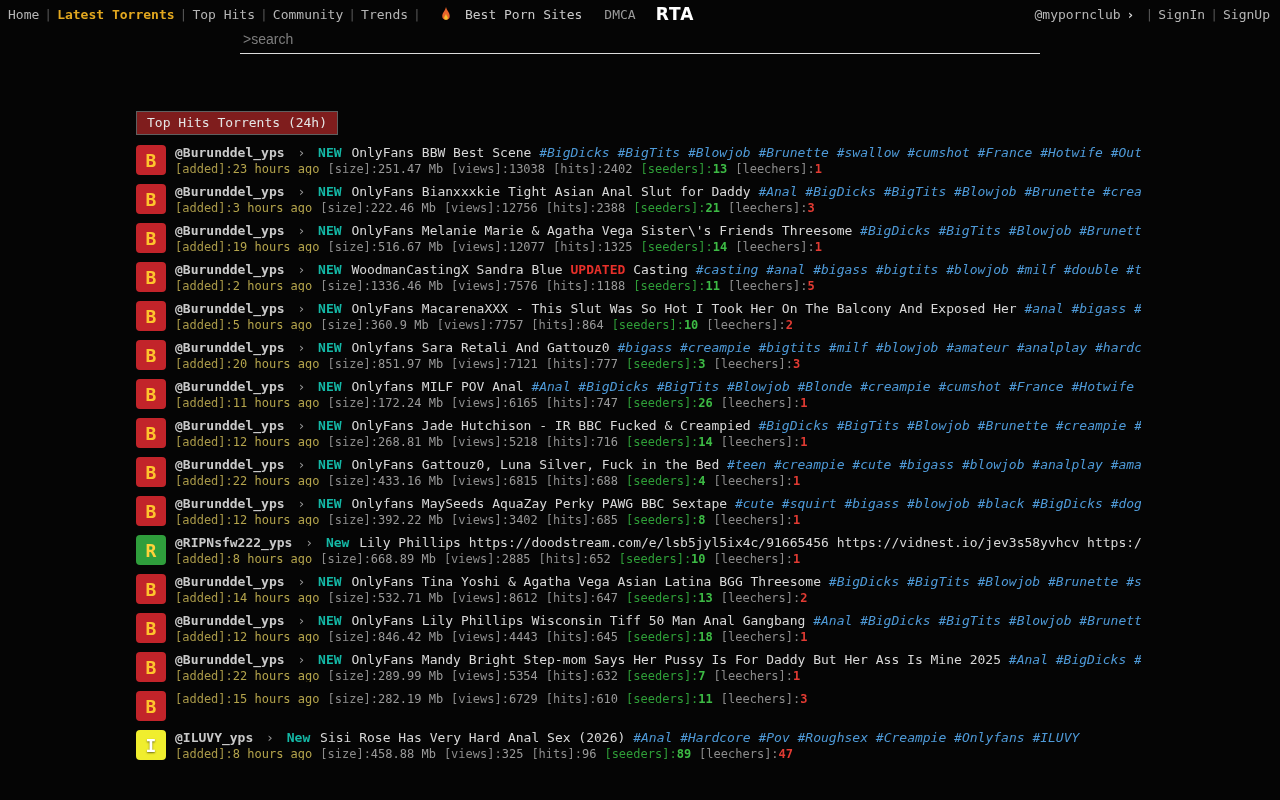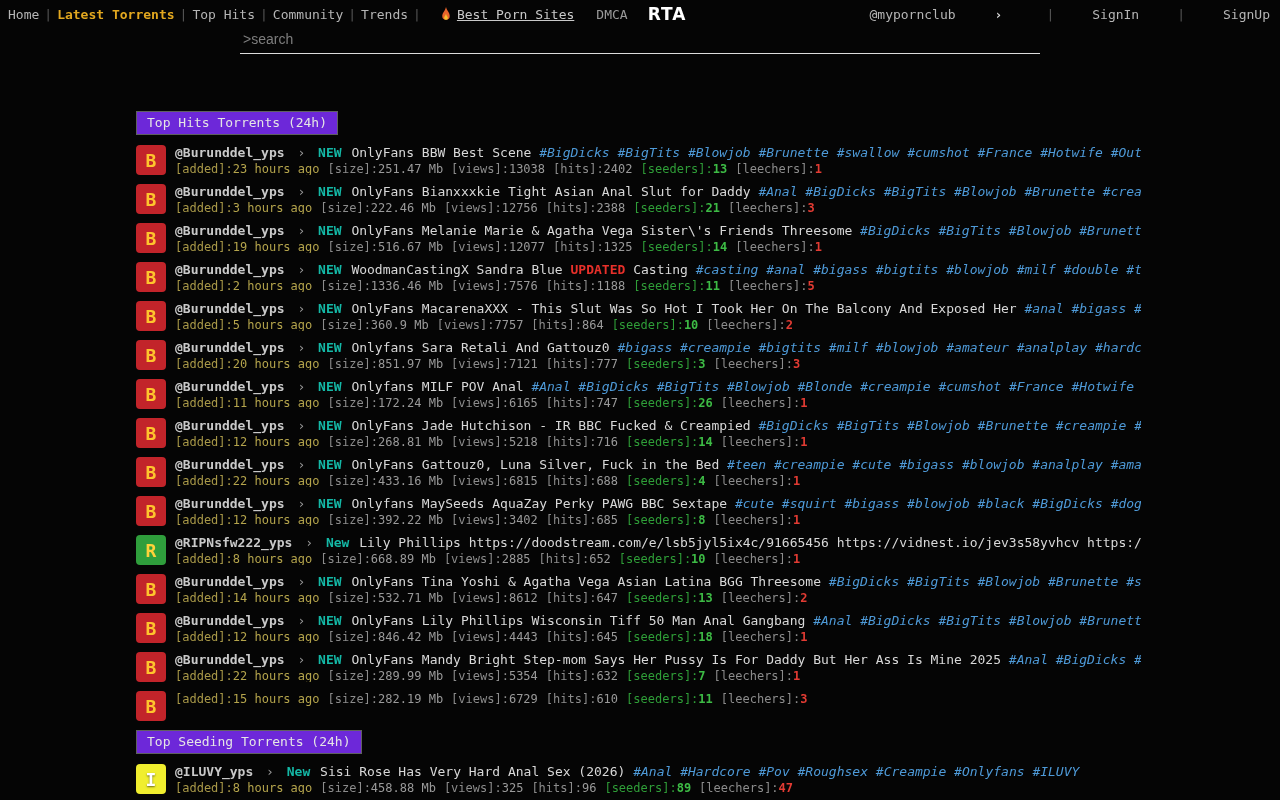--- a/index.html
+++ b/index.html
@@ -9,40 +9,40 @@
     font-family:"DejaVu Sans Mono","Liberation Mono",monospace;
     font-size:13px; color:#bbb;
   }
   
   .topbar { display:flex; align-items:center; padding:4px 10px 4px 8px; }
   .nav-left { display:flex; align-items:center; white-space:nowrap; }
   .nav-item { color:#b5b5b5; cursor:pointer; }
   .nav-item.active { color:#e3a81f; font-weight:bold;text-align:center; }
   .sep { color:#555; margin:0 5px; }
   .promo { display:flex; align-items:center; margin-left:14px; color:#c9c9c9;
-           text-decoration:underline; cursor:pointer; }
+           cursor:pointer;gap:8px; }
   .promo svg { margin-right:5px; }
   .dmca { margin-left:22px; color:#9a9a9a; cursor:pointer; }
   .rta { margin-left:20px; color:#fff; font-weight:bold; font-size:17px;
          letter-spacing:1px; font-family:"DejaVu Sans","Liberation Sans",sans-serif; }
-  .nav-right { margin-left:auto; display:flex; align-items:center; white-space:nowrap; color:#b5b5b5;gap:33px; }
+  .nav-right { margin-left:auto; display:flex; align-items:center; white-space:nowrap; color:#b5b5b5; }
   .acct { color:#b5b5b5; cursor:pointer; }
   .acct-arrow { color:#ddd; margin:0 6px 0 6px; font-weight:bold; }
   .authlink { color:#b5b5b5; cursor:pointer; }
   
   .search-wrap { margin:1px 0 0 240px; width:800px; }
   .search-input {
     width:100%; background:transparent; border:none; border-bottom:1px solid #dcdcdc;
     outline:none; color:#bbb; font-family:Liberation Sans, sans-serif; font-size:14px; padding:2px 0 6px 3px;
   }
   .search-input::placeholder { color:#7e7e7e; }
   
   .main { margin:57px 0 0 136px; width:1008px; }
   .section { margin-bottom:2px; }
-  .section-h { display:inline-block; border:1px solid #606060; background:#6d28d9;
+  .section-h { display:inline-block; border:1px solid #606060; background:#7f1d1d;
                color:#e5e5e5; padding:3px 10px 4px 10px; font-size:13px; margin:0 0 10px 0; }
   
   .row { display:flex; margin-bottom:9px; height:30px; }
   .av { width:30px; height:30px; border-radius:4px; flex:0 0 30px;
         display:flex; align-items:center; justify-content:center;
         font-weight:bold; font-size:18px; cursor:pointer; }
   .av-b { background:#c2242a; color:#fec52d; }
   .av-r { background:#2f9e3c; color:#ffd23a; }
   .av-i { background:#f0ee2e; color:#ffffff; text-shadow:0 1px 2px rgba(0,0,0,.55); }
   .row-text { margin-left:9px; overflow:hidden; white-space:nowrap; width:966px; }
@@ -282,21 +282,20 @@
   <div class="row">
     <div class="av av-b">B</div>
     <div class="row-text">
       <div class="line2"><span class="d d-added"><span class="dl">[added]:</span><span class="dv">15 hours ago</span></span><span class="d d-size"><span class="dl">[size]:</span><span class="dv">282.19 Mb</span></span><span class="d d-views"><span class="dl">[views]:</span><span class="dv">6729</span></span><span class="d d-hits"><span class="dl">[hits]:</span><span class="dv">610</span></span><span class="d d-seeders"><span class="dl">[seeders]:</span><span class="dv">11</span></span><span class="d d-leechers"><span class="dl">[leechers]:</span><span class="dv">3</span></span></div>
     </div>
   </div>
 </div>
   </div>
 
   <div class="section">
-    <div class="section-h">Top Seeding Torrents (24h)</div>
     <div>
   <div class="row">
     <div class="av av-i">I</div>
     <div class="row-text">
       <div class="line1">
         <span class="row-user">@ILUVY_yps</span>
         <span class="row-arrow">›</span>
         <span class="row-badge">New</span>
       <span class="seg-text">Sisi Rose Has Very Hard Anal Sex (2026)</span> <span class="seg-tag">#Anal</span> <span class="seg-tag">#Hardcore</span> <span class="seg-tag">#Pov</span> <span class="seg-tag">#Roughsex</span> <span class="seg-tag">#Creampie</span> <span class="seg-tag">#Onlyfans</span> <span class="seg-tag">#ILUVY</span> </div>
       <div class="line2"><span class="d d-added"><span class="dl">[added]:</span><span class="dv">8 hours ago</span></span><span class="d d-size"><span class="dl">[size]:</span><span class="dv">458.88 Mb</span></span><span class="d d-views"><span class="dl">[views]:</span><span class="dv">325</span></span><span class="d d-hits"><span class="dl">[hits]:</span><span class="dv">96</span></span><span class="d d-seeders"><span class="dl">[seeders]:</span><span class="dv">89</span></span><span class="d d-leechers"><span class="dl">[leechers]:</span><span class="dv">47</span></span></div>

